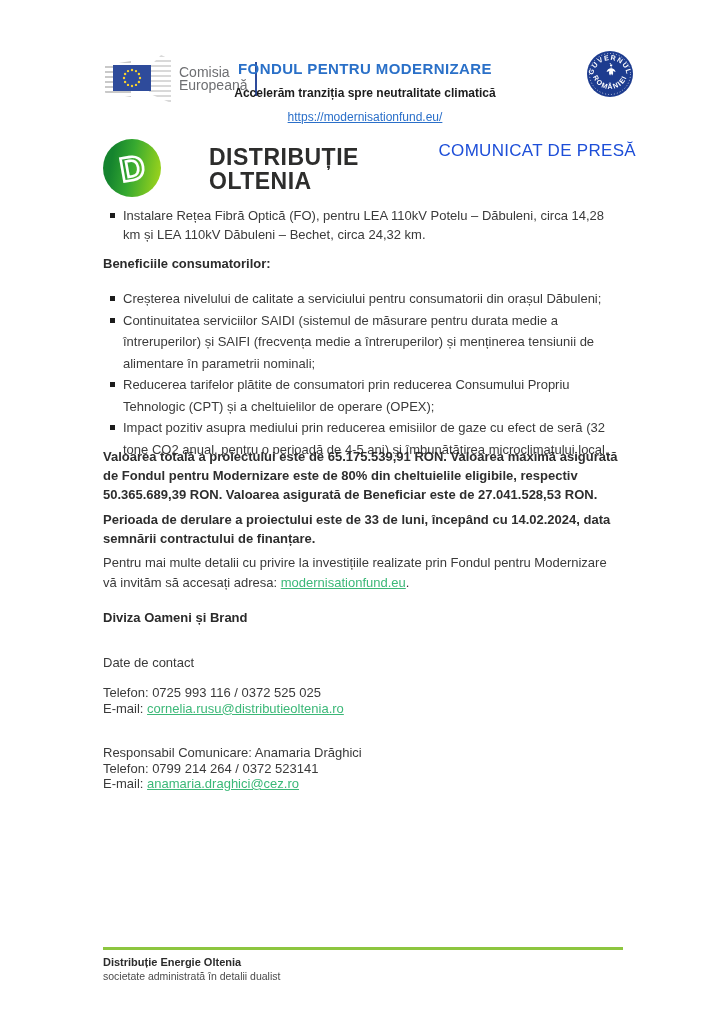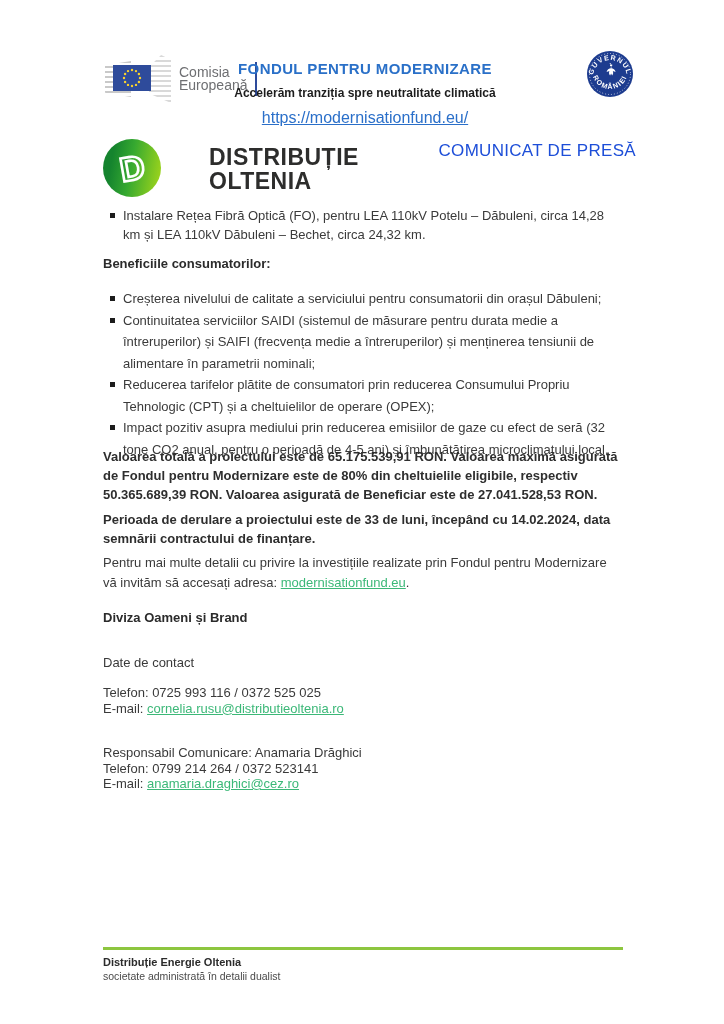--- a/index.html
+++ b/index.html
@@ -16,21 +16,21 @@
   .eu-hatch-right{position:absolute;left:44px;top:0;width:22px;height:48px;
     background:repeating-linear-gradient(180deg,#d9d9d9 0 2px,#ffffff 2px 5px);
     clip-path:polygon(0 25%,55% 0,100% 10%,100% 100%,0 80%);}
   .eu-flag{position:absolute;left:8px;top:10px;}
   .eu-text{color:#6e6f72;font-size:14px;line-height:13px;margin-left:8px;}
   .eu-bar{width:2px;height:34px;background:#2e4b9b;margin-left:7px;}
   .program-block{position:absolute;left:217px;top:60px;width:296px;text-align:center;}
   .program-title{color:#2a70c8;font-weight:bold;font-size:15px;letter-spacing:.4px;}
   .program-subtitle{color:#1c1c1c;font-weight:bold;font-size:12px;margin-top:9px;}
   .program-link-row{position:absolute;left:217px;top:109px;width:296px;text-align:center;}
-  .program-link{color:#2a6fc9;font-size:16px;text-decoration:underline;}
+  .program-link{color:#2a6fc9;font-size:12px;text-decoration:underline;}
   .gov-seal{position:absolute;left:586px;top:50px;width:48px;height:48px;}
   
   .do-logo{position:absolute;left:103px;top:139px;width:58px;height:58px;border-radius:50%;
     background:linear-gradient(100deg,#15842e 18%,#36a930 48%,#7cc622 80%,#a8d81b 100%);}
   .do-logo svg{position:absolute;left:0;top:0;}
   .do-wordmark{position:absolute;left:169px;top:146px;color:#2d2d2c;font-weight:bold;
     font-size:23px;line-height:23.5px;letter-spacing:.5px;margin-left:40px;}
   .press-title{position:absolute;right:88px;top:141px;font-size:17px;color:#1d4ed8;letter-spacing:.3px;}
   
   .content-block{position:absolute;left:103px;width:519px;}

